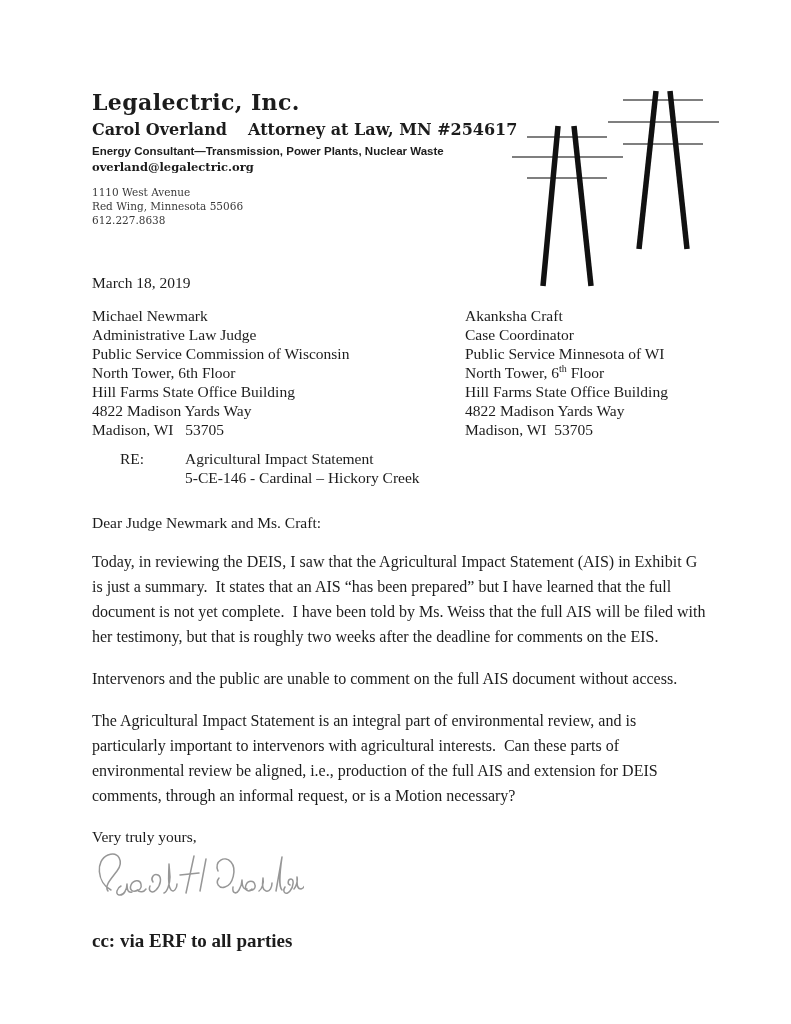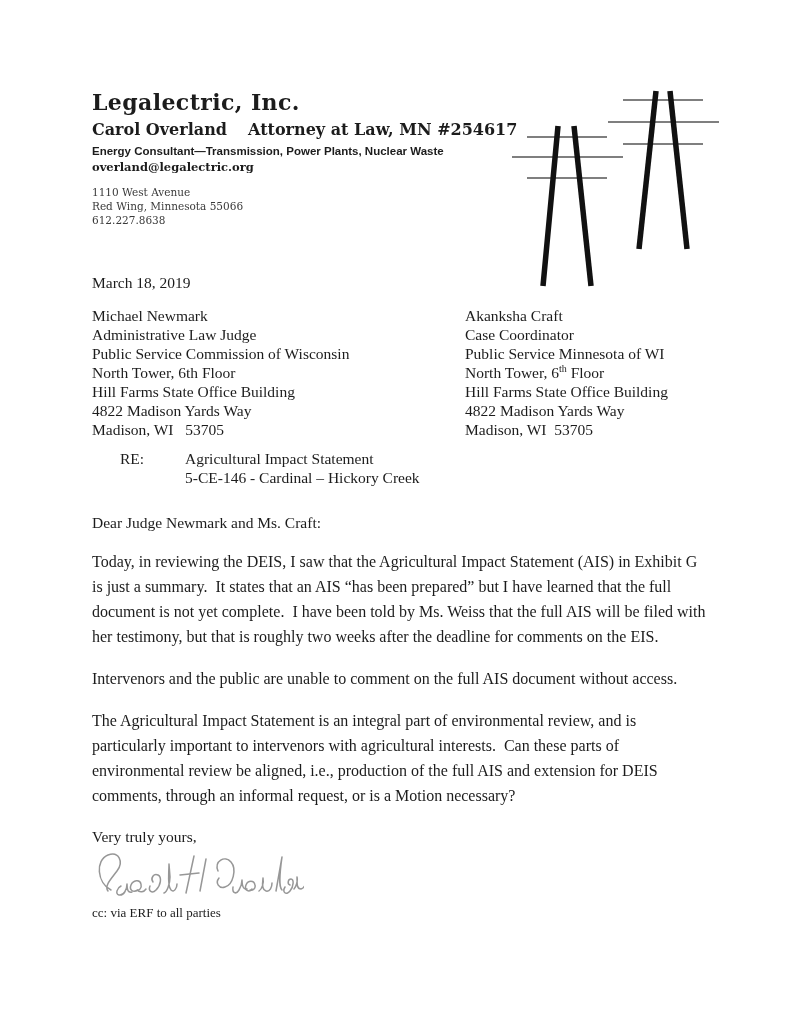--- a/index.html
+++ b/index.html
@@ -23,21 +23,21 @@
   .recip-left{width:373px;flex:0 0 auto;}
   .line{white-space:pre-wrap;}
   sup.ord{font-size:10px;line-height:0;vertical-align:super;}
   .re-block{display:flex;margin-top:10px;font-size:15.5px;line-height:19px;}
   .re-label{margin-left:28px;width:65px;flex:0 0 auto;}
   .salutation{margin-top:26px;font-size:15.5px;line-height:19px;}
   .para{margin:17px 0 0 0;font-size:16px;line-height:25px;white-space:pre-wrap;}
   .closing{margin-top:19px;font-size:15.5px;line-height:19px;}
   .signature{margin:2px 0 0 2px;display:block;}
   .signer{font-size:15.5px;line-height:19px;margin-top:-2px;}
-  .cc{margin-top:3px;font-size:13px;line-height:19px;}
+  .cc{margin-top:31px;font-size:19px;line-height:19px;font-weight:bold;}
 </style>
 </head>
 <body>
 
 <div class="page">
 
   <svg class="towers" viewBox="0 0 240 222" xmlns="http://www.w3.org/2000/svg" aria-hidden="true">
 
     <line x1="27" y1="67" x2="107" y2="67" stroke="#555" stroke-width="1.3"></line>
     <line x1="12" y1="87" x2="123" y2="87" stroke="#555" stroke-width="1.3"></line>

